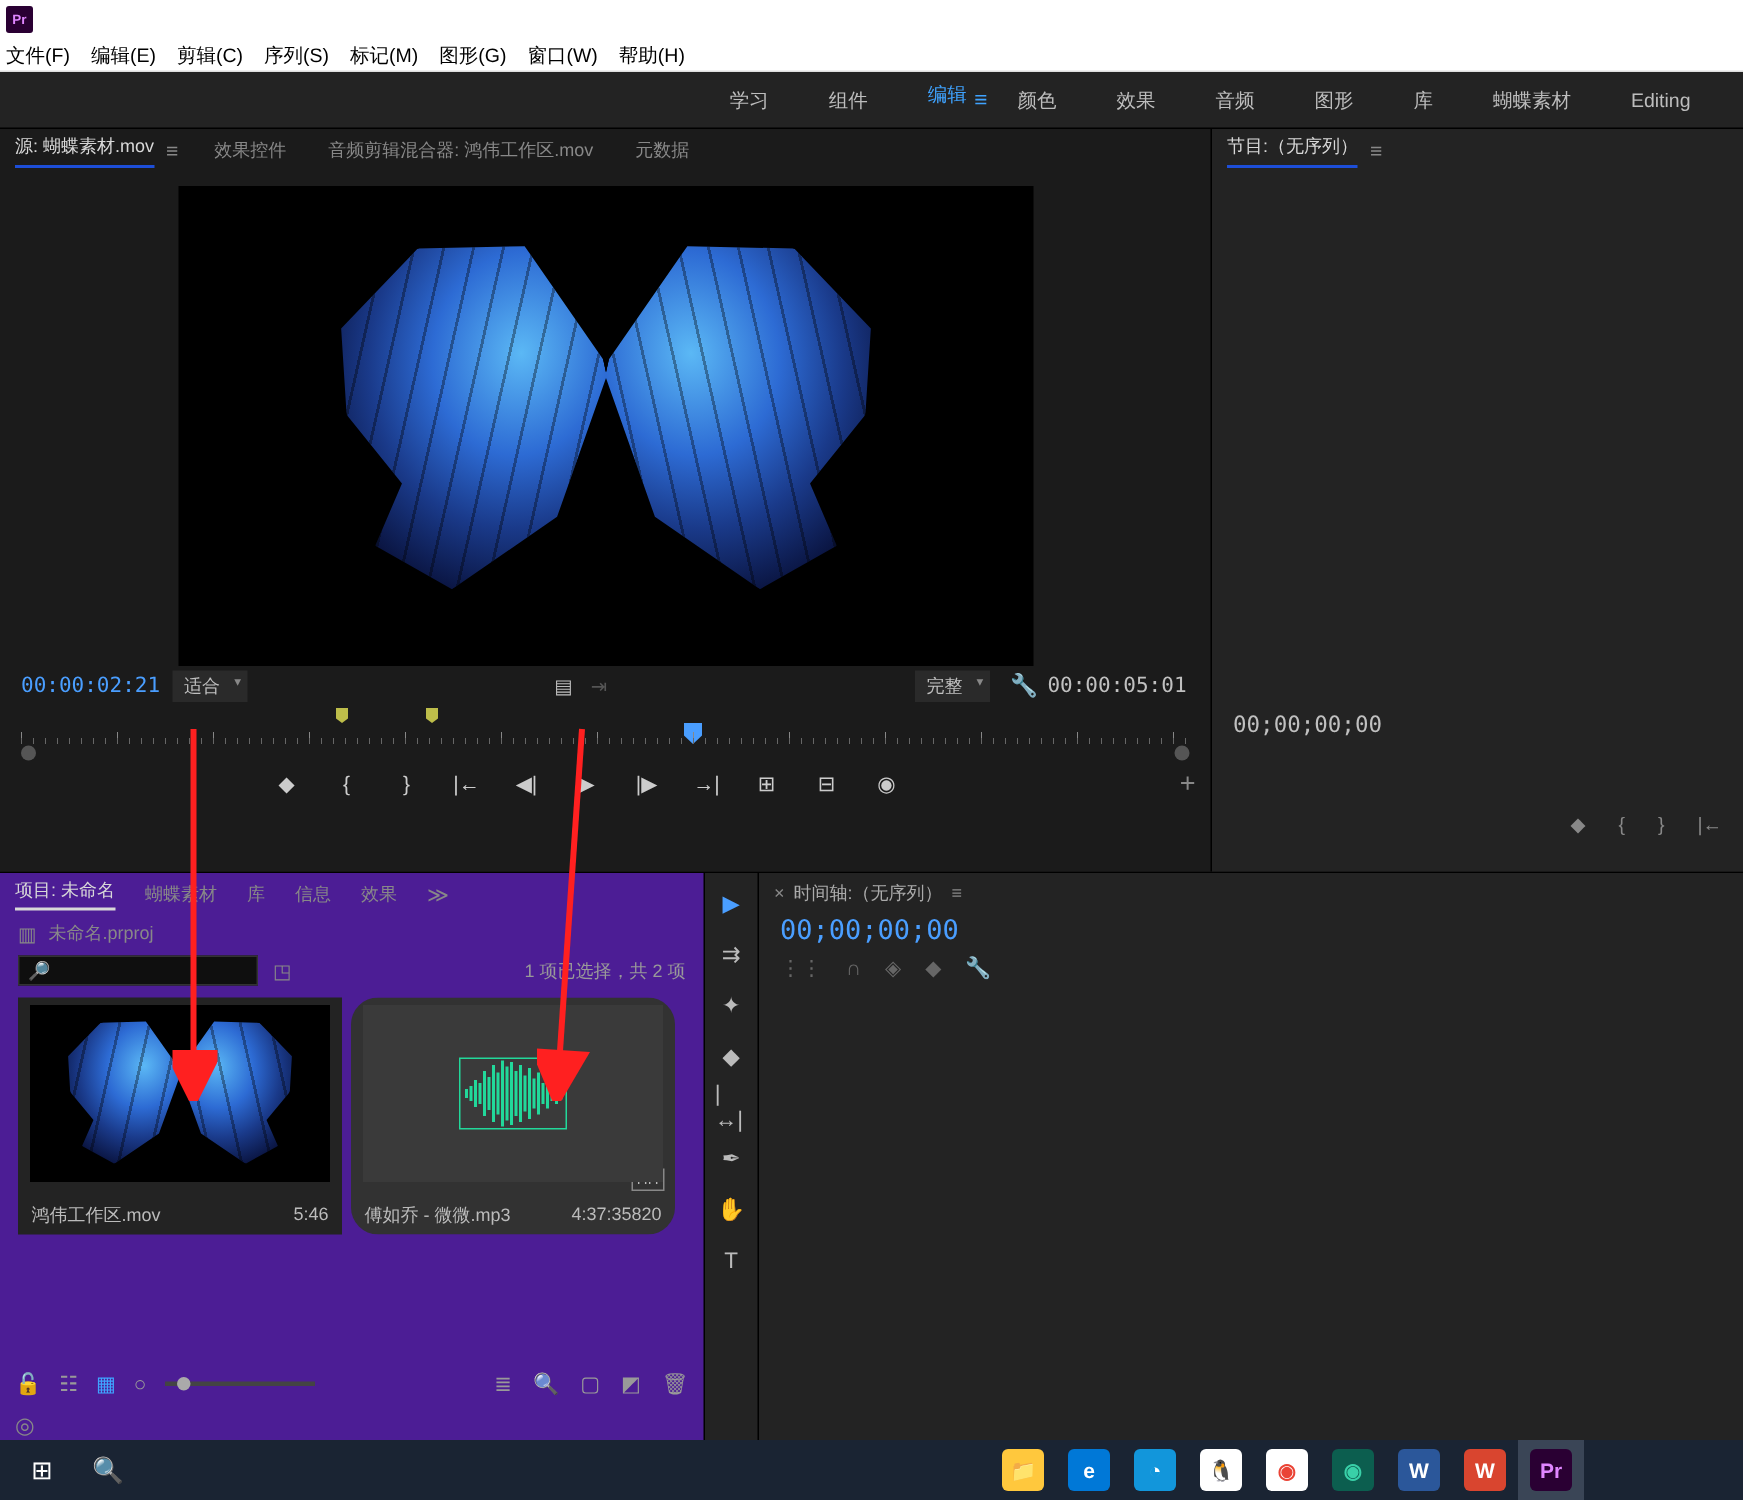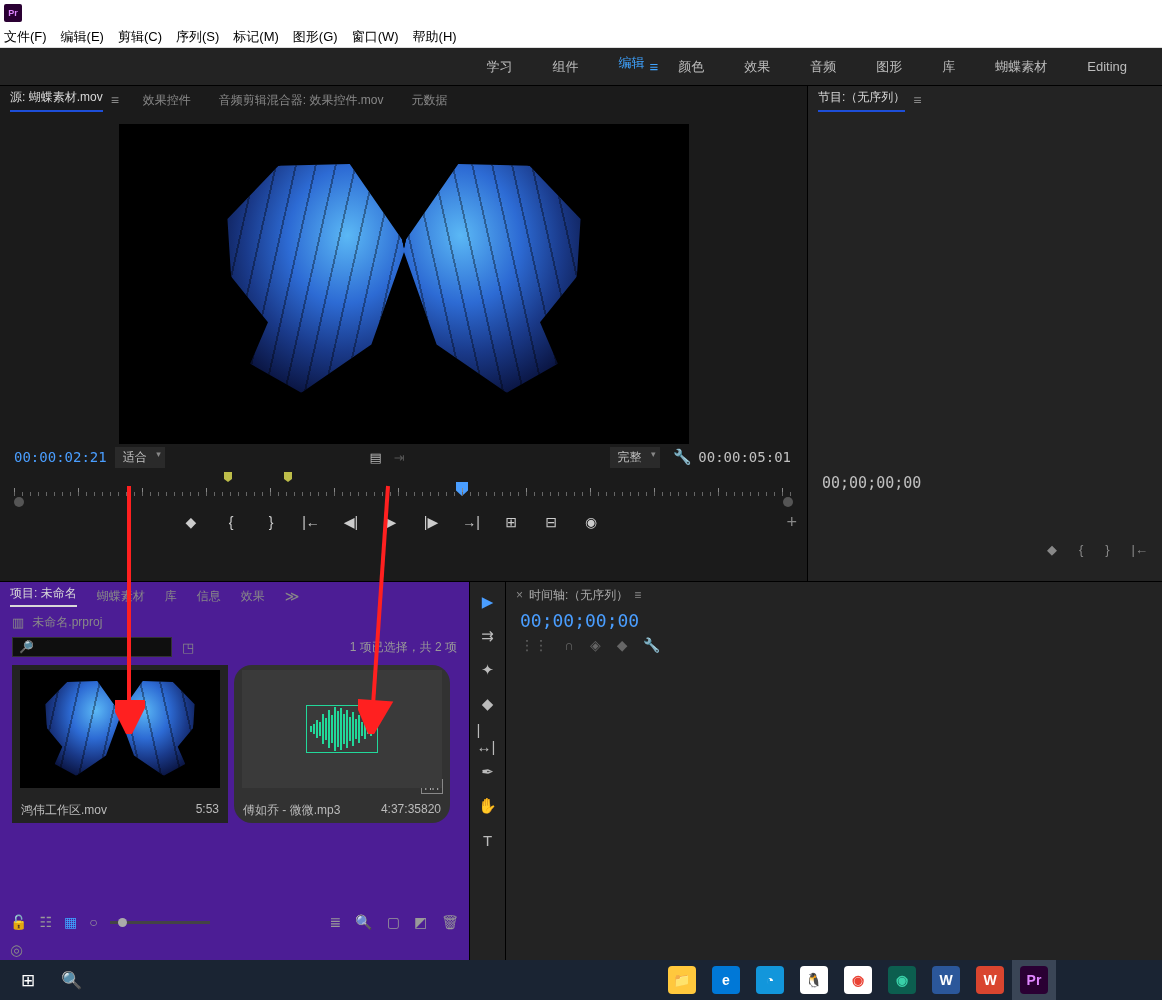--- a/index.html
+++ b/index.html
@@ -124,21 +124,21 @@
     <span class="tab">Editing</span>
   </div>
 
 <div class="main">
 
   <div class="source-panel">
     <div class="panel-tabs" id="src-tabs">
         <span class="ptab active">源:  蝴蝶素材.mov</span>
         <span class="menu-icon">≡</span>
         <span class="ptab">效果控件</span>
-        <span class="ptab">音频剪辑混合器:  效果控件.mov</span>
+        <span class="ptab">音频剪辑混合器:  鸿伟工作区.mov</span>
         <span class="ptab">元数据</span>
       </div>
     <div class="monitor">
       <div class="butterfly">
         <div class="wing left"></div>
           <div class="wing right"></div>
       </div>
     </div>
     <div class="source-controls">
       <span class="tc-left">00:00:02:21</span>
@@ -219,21 +219,21 @@
     <div class="bins" id="bins">
         <div class="bin">
           <div class="thumb">
             <div class="mini-butterfly">
               <div class="wing left"></div>
               <div class="wing right"></div>
             </div>
           </div>
           <div class="info">
             <span>鸿伟工作区.mov</span>
-            <span>5:53</span>
+            <span>5:46</span>
           </div>
         </div>
         <div class="bin selected">
           <div class="badge">HH</div>
           <div class="thumb">
             <div class="waveform">
               <div class="bars">
                 <span style="height: 6px;"></span>
                 <span style="height: 10px;"></span>
                 <span style="height: 18px;"></span>

